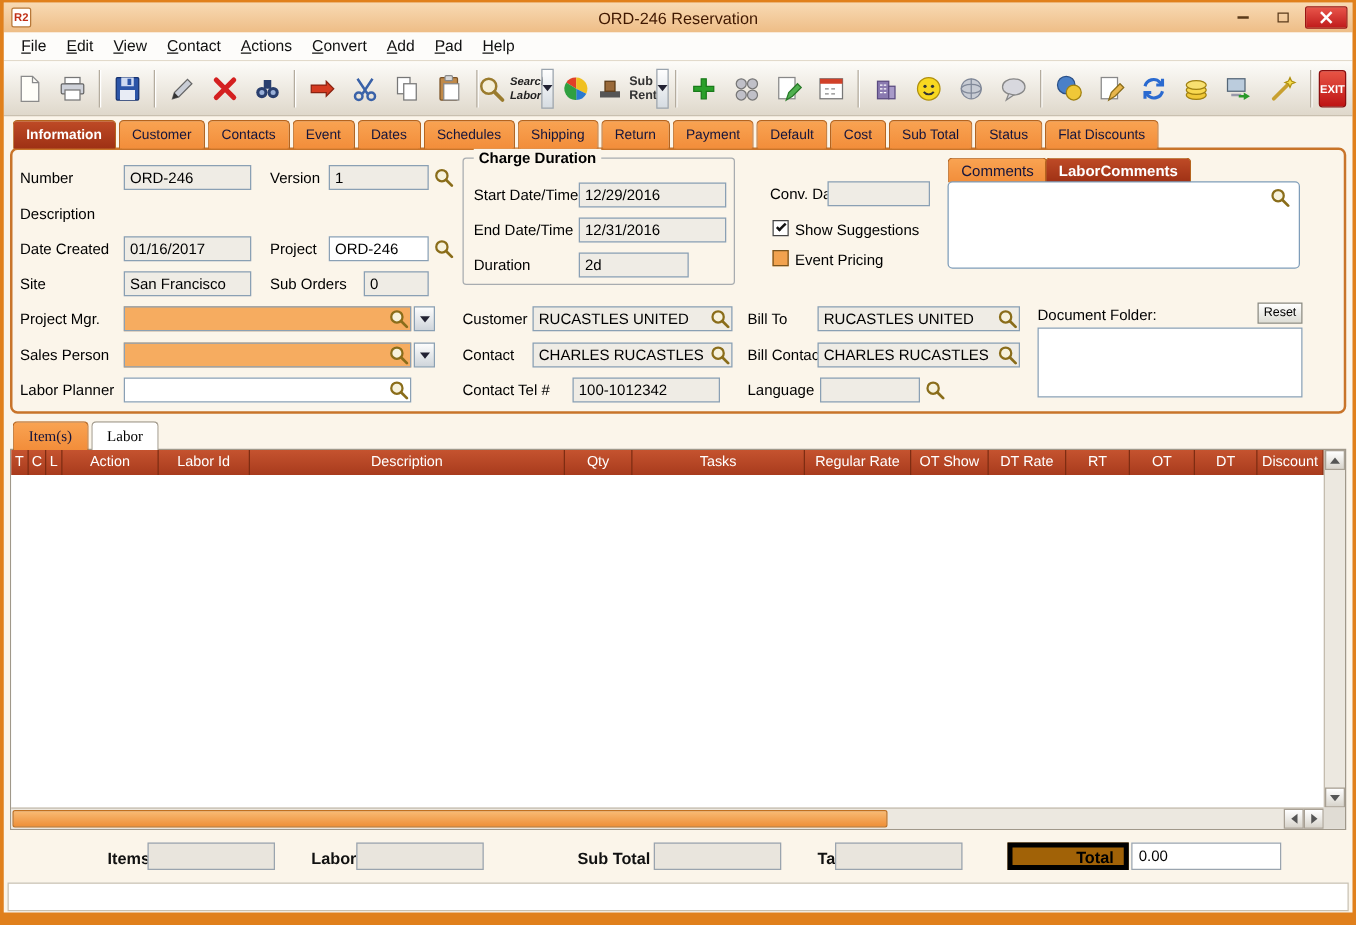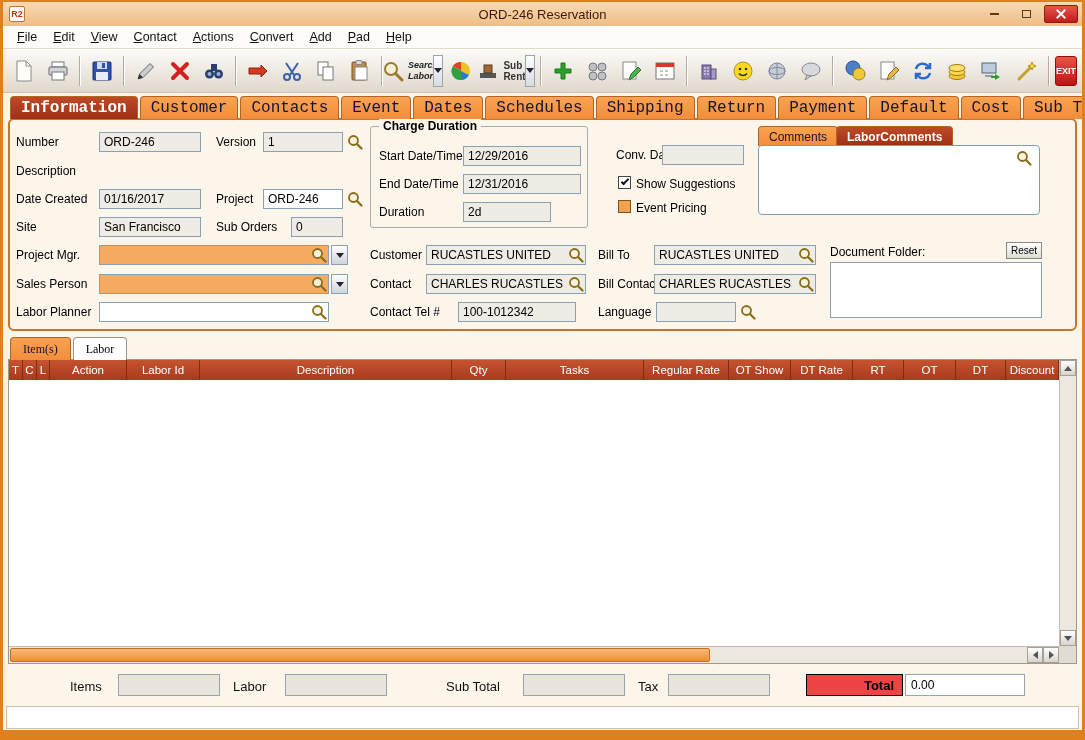--- a/index.html
+++ b/index.html
@@ -46,23 +46,23 @@
   .tbr-label { font-size:10px; font-weight:bold; color:#333; }
   .dropbtn { width:15px; height:32px; background:linear-gradient(#FEFEFE,#D6DCE2); border:1px solid #9AA4AE;
     display:flex; align-items:center; justify-content:center; }
   .tri-down { width:0; height:0; border-left:4px solid transparent; border-right:4px solid transparent; border-top:5px solid #223; }
   .tspacer { flex:1; }
   .exit-btn { width:32px; height:30px; background:linear-gradient(#E85545,#BE1414); border:1px solid #8A0E0E;
     border-radius:3px; color:#fff; font-size:9px; font-weight:bold; display:flex; align-items:center; justify-content:center; }
 
   
   .tabstrip { position:absolute; left:10px; top:95px; height:24px; display:flex; gap:2px; align-items:flex-end; z-index:5; }
-  .tab { height:23px; padding:0 10px; display:flex; align-items:center; font-size:16px; color:#14143C;
+  .tab { height:23px; padding:0 10px; display:flex; align-items:center; font-size:11px; color:#14143C;
     background:linear-gradient(#F9A352,#F28D3A); border:1px solid #B5641E; border-bottom:none;
-    border-radius:4px 4px 0 0; white-space:nowrap;font-family:Liberation Mono, monospace; }
+    border-radius:4px 4px 0 0; white-space:nowrap; }
   .tab.selected { background:linear-gradient(#BE4A26,#9E3014); color:#fff; font-weight:bold; }
 
   
   .form-panel { position:absolute; left:8px; top:118px; width:1069px; height:213px;
     border:2px solid #C8742A; border-radius:6px; background:#FBF5EA; }
   .lbl { position:absolute; font-size:12px; color:#000; white-space:nowrap; }
   .fld { position:absolute; height:20px; background:#fff; border:1px solid #8AA0B4; font-size:12px;
     padding:2px 4px; white-space:nowrap; overflow:hidden; color:#000; }
   .fld.ro { background:#EFECE5; }
   .fld.req { background:#F6AC60; }
@@ -107,23 +107,23 @@
   .sbtn { position:absolute; width:16px; height:16px; background:linear-gradient(#FFFFFF,#D8D4CC);
     border:1px solid #A8A094; display:flex; align-items:center; justify-content:center; }
   .tr-u { width:0; height:0; border-left:4px solid transparent; border-right:4px solid transparent; border-bottom:5px solid #555; }
   .tr-d { width:0; height:0; border-left:4px solid transparent; border-right:4px solid transparent; border-top:5px solid #555; }
   .tr-l { width:0; height:0; border-top:4px solid transparent; border-bottom:4px solid transparent; border-right:5px solid #555; }
   .tr-r { width:0; height:0; border-top:4px solid transparent; border-bottom:4px solid transparent; border-left:5px solid #555; }
   .hthumb { position:absolute; left:1px; top:1px; height:14px; width:700px;
     background:linear-gradient(#F8BA74,#EF9038); border:1px solid #C07020; border-radius:2px; }
 
   
-  .sum-lbl { position:absolute; font-size:13px; font-weight:normal; color:#111; white-space:nowrap; }
+  .sum-lbl { position:absolute; font-size:13px; font-weight:bold; color:#111; white-space:nowrap;margin-left:16px; }
   .sum-fld { position:absolute; height:22px; background:#E9E5DD; border:1px solid #9AA4AE; font-size:12px; padding:3px 4px; }
-  .total-lblbox { position:absolute; height:22px; background:#ef4444; border:1px solid #000000; font-size:13px;
+  .total-lblbox { position:absolute; height:22px; background:#a16207; border:4px solid #000000; font-size:13px;
     font-weight:bold; display:flex; align-items:center; justify-content:flex-end; padding-right:8px; }
   .total-val { position:absolute; height:22px; background:#fff; border:1px solid #9AA4AE; font-size:12px; padding:3px 5px; }
 
   .statusbar { position:absolute; left:6px; right:6px; top:706px; height:23px; background:#fff; border:1px solid #C8C0B0; }
 </style>
 </head>
 <body>
 
 <div class="window">
   <div class="frame top"></div>

